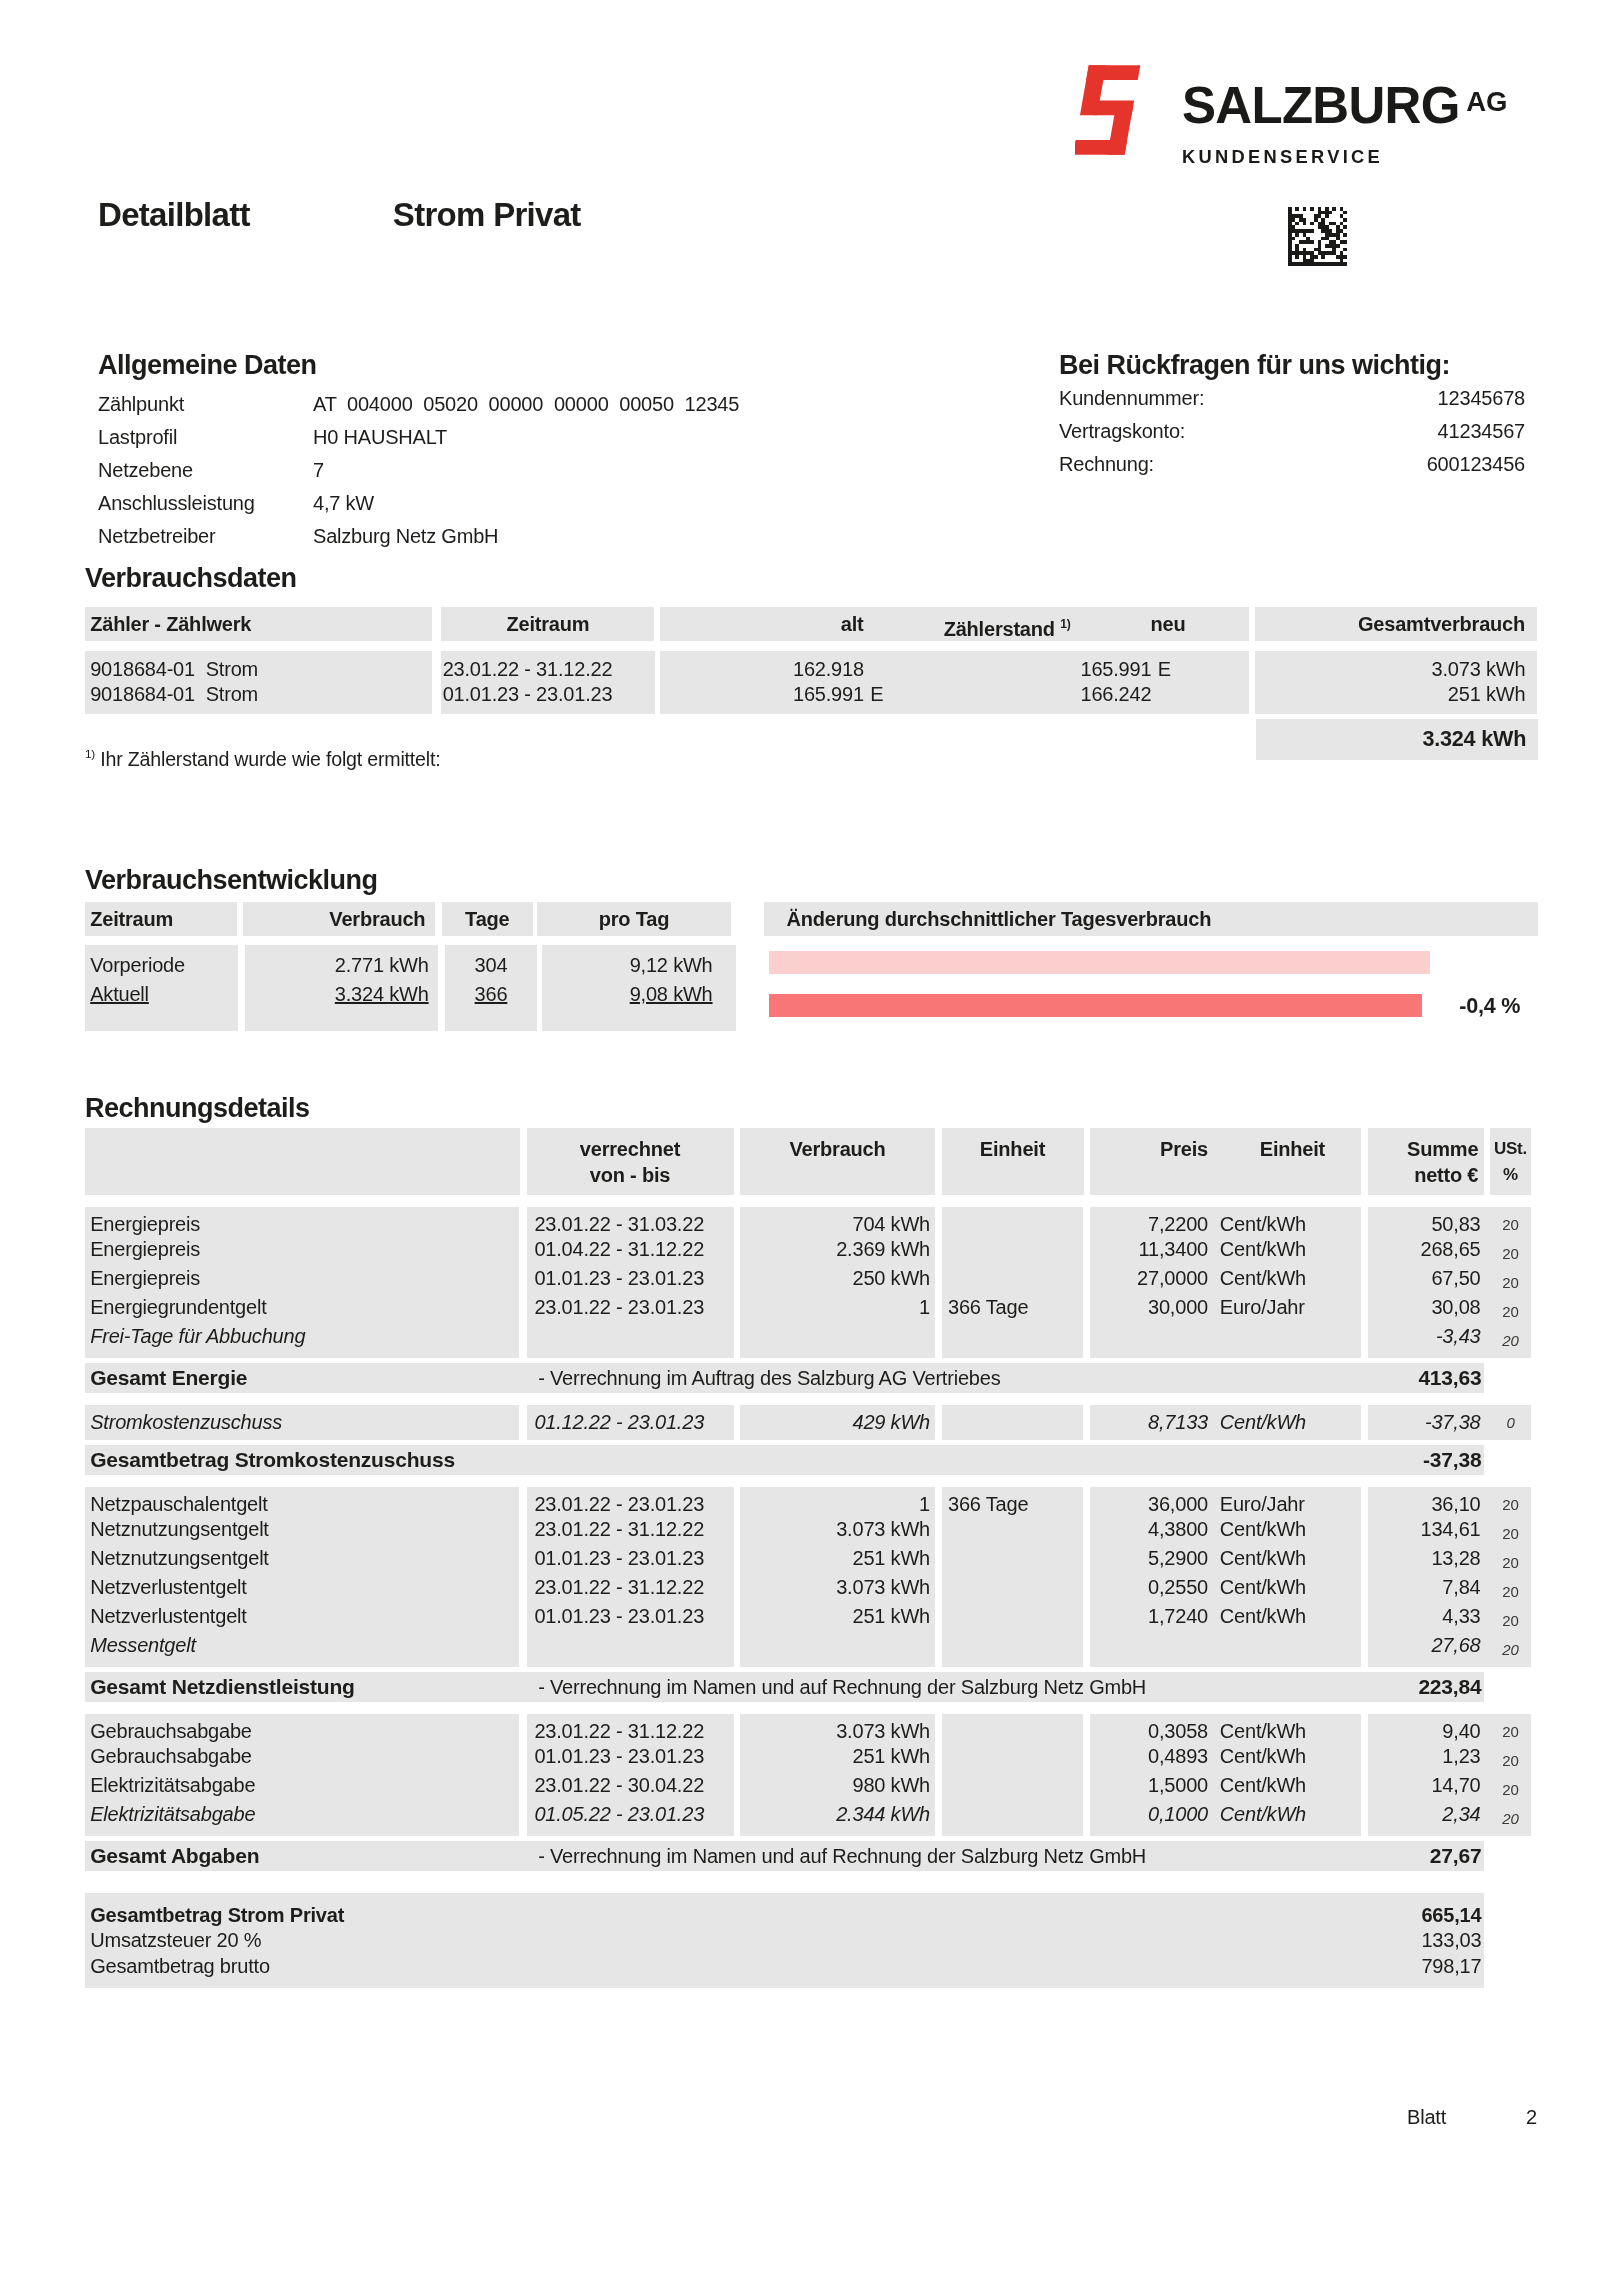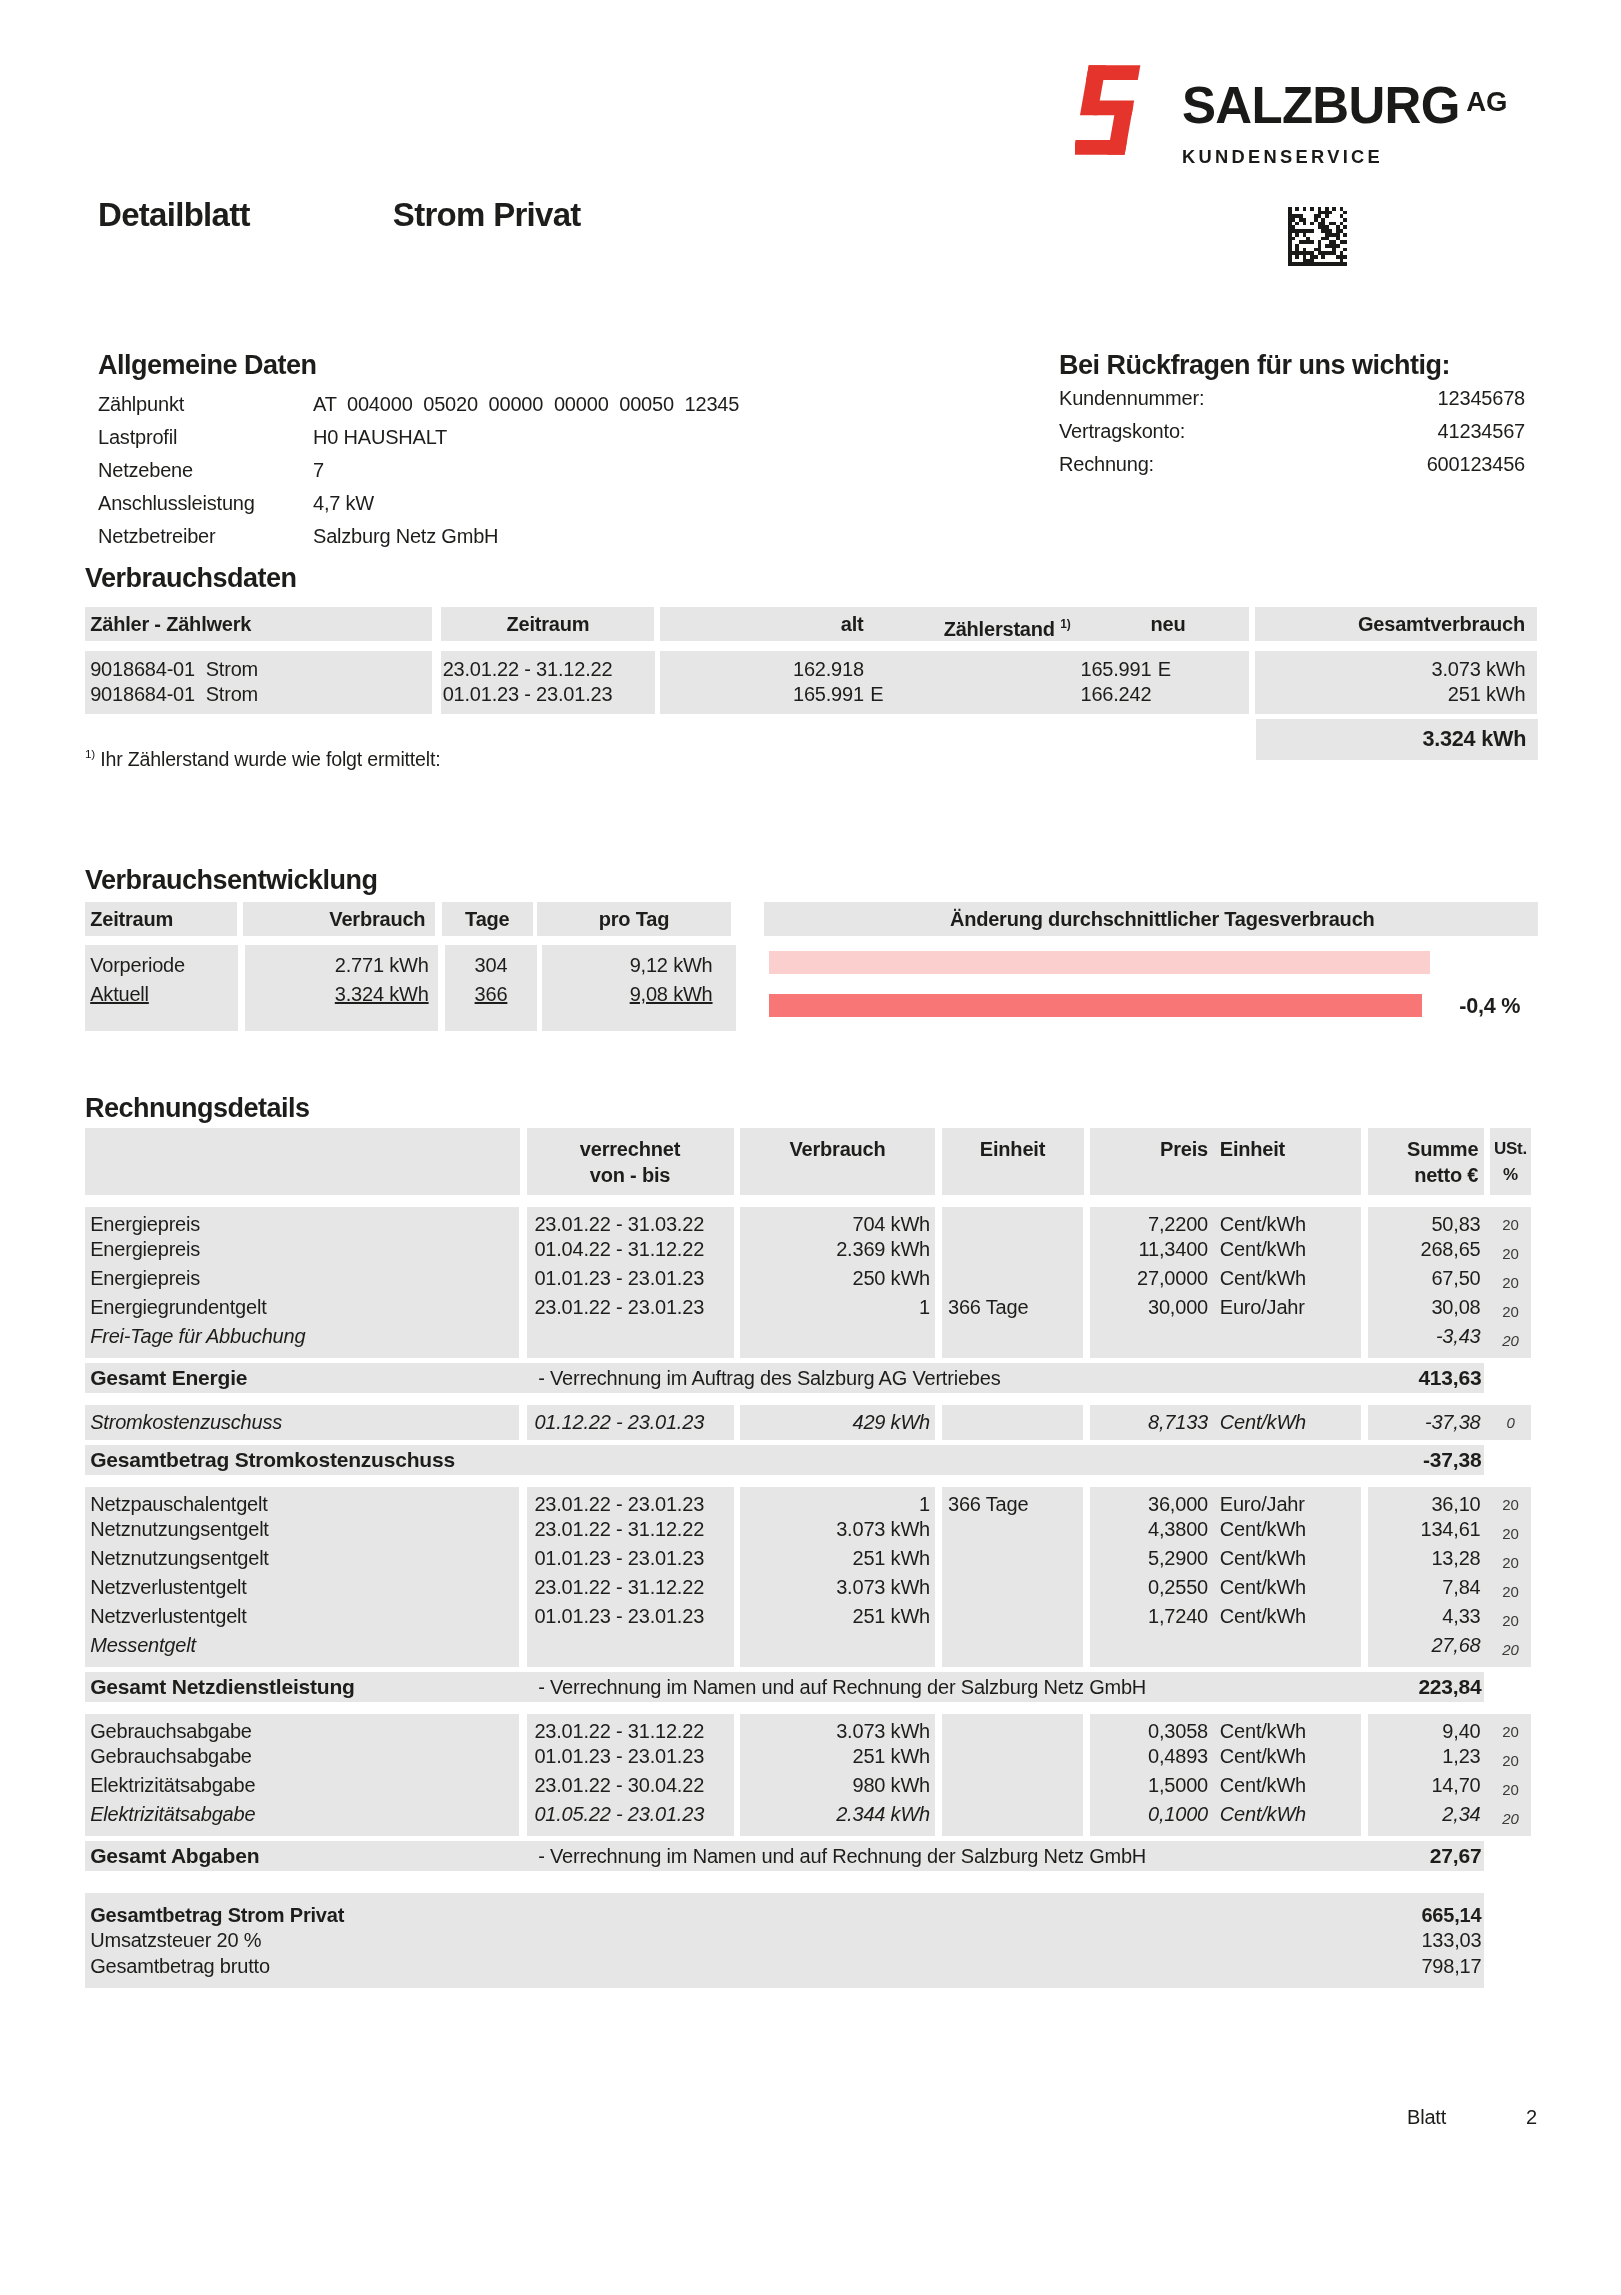--- a/index.html
+++ b/index.html
@@ -78,21 +78,21 @@
   .ve-c2{width:193px;margin-right:7.2px;}
   .ve-c3{width:92px;margin-right:4.6px;}
   .ve-c4{width:195px;margin-right:33px;}
   .ve-c5{width:769px;}
   .ve-head{margin-top:6.5px;font-weight:700;}
   .ve-head>div{height:34px;line-height:34px;background:#e6e6e6;}
   .ve-head .ve-c1{padding-left:5.2px;width:148px;}
   .ve-head .ve-c2{text-align:right;padding-right:9.2px;width:184px;}
   .ve-head .ve-c3{text-align:center;}
   .ve-head .ve-c4{text-align:center;}
-  .ve-head .ve-c5{padding-left:23px;width:759px;text-align:center;}
+  .ve-head .ve-c5{padding-left:23px;width:759px;}
   .ve-body{margin-top:9.2px;}
   .ve-row{line-height:29px;}
   .ve-row .grey-c{background:#e6e6e6;}
   .ve-row:first-of-type .grey-c{padding-top:6.5px;}
   .ve-row:last-of-type .grey-c{padding-bottom:22px;text-decoration:underline;}
   .ve-row .ve-c1{padding-left:5.2px;width:148px;}
   .ve-row .ve-c2{text-align:right;padding-right:9.2px;width:184px;}
   .ve-row .ve-c3{text-align:center;}
   .ve-row .ve-c4{text-align:right;padding-right:23.6px;width:171px;}
   .ve-row .ve-c5{display:flex;align-items:center;}
@@ -100,21 +100,21 @@
   .ve-bar{height:23.6px;}
   .ve-change{font-weight:700;font-size:21.6px;margin-left:29px;white-space:nowrap;}
 
   
   .rd{left:85px;top:1093px;width:1453px;}
   .rd-grid{display:grid;grid-template-columns:435px 207px 195px 142px 271px 116px 41px;column-gap:6.5px;font-size:20px;}
   .rd-head{margin-top:5.2px;font-weight:700;}
   .rd-head>div{background:#e6e6e6;height:67px;box-sizing:border-box;padding-top:7.9px;line-height:26px;}
   .rd-head .hc{text-align:center;}
   .rd-head .hr{text-align:right;padding-right:5.2px;}
-  .rd-head .preis-cell{display:flex;}
+  .rd-head .preis-cell{display:flex;gap:40px;}
   .rd-head .preis-cell .p{width:118px;text-align:right;}
   .rd-head .preis-cell .u{margin-left:11.8px;}
   .rd-sec{margin-top:11.8px;}
   .rd-row{line-height:25px;}
   .rd-row>div{background:#e6e6e6;}
   .rd-row:first-of-type>div{padding-top:5.2px;}
   .rd-row:last-of-type>div{padding-bottom:5.2px;font-style:italic;}
   .rd-row .c-label{padding-left:5.2px;width:429px;}
   .rd-row .c-date{padding-left:7.9px;width:200px;}
   .rd-row .c-menge{text-align:right;padding-right:5.2px;width:190px;}

